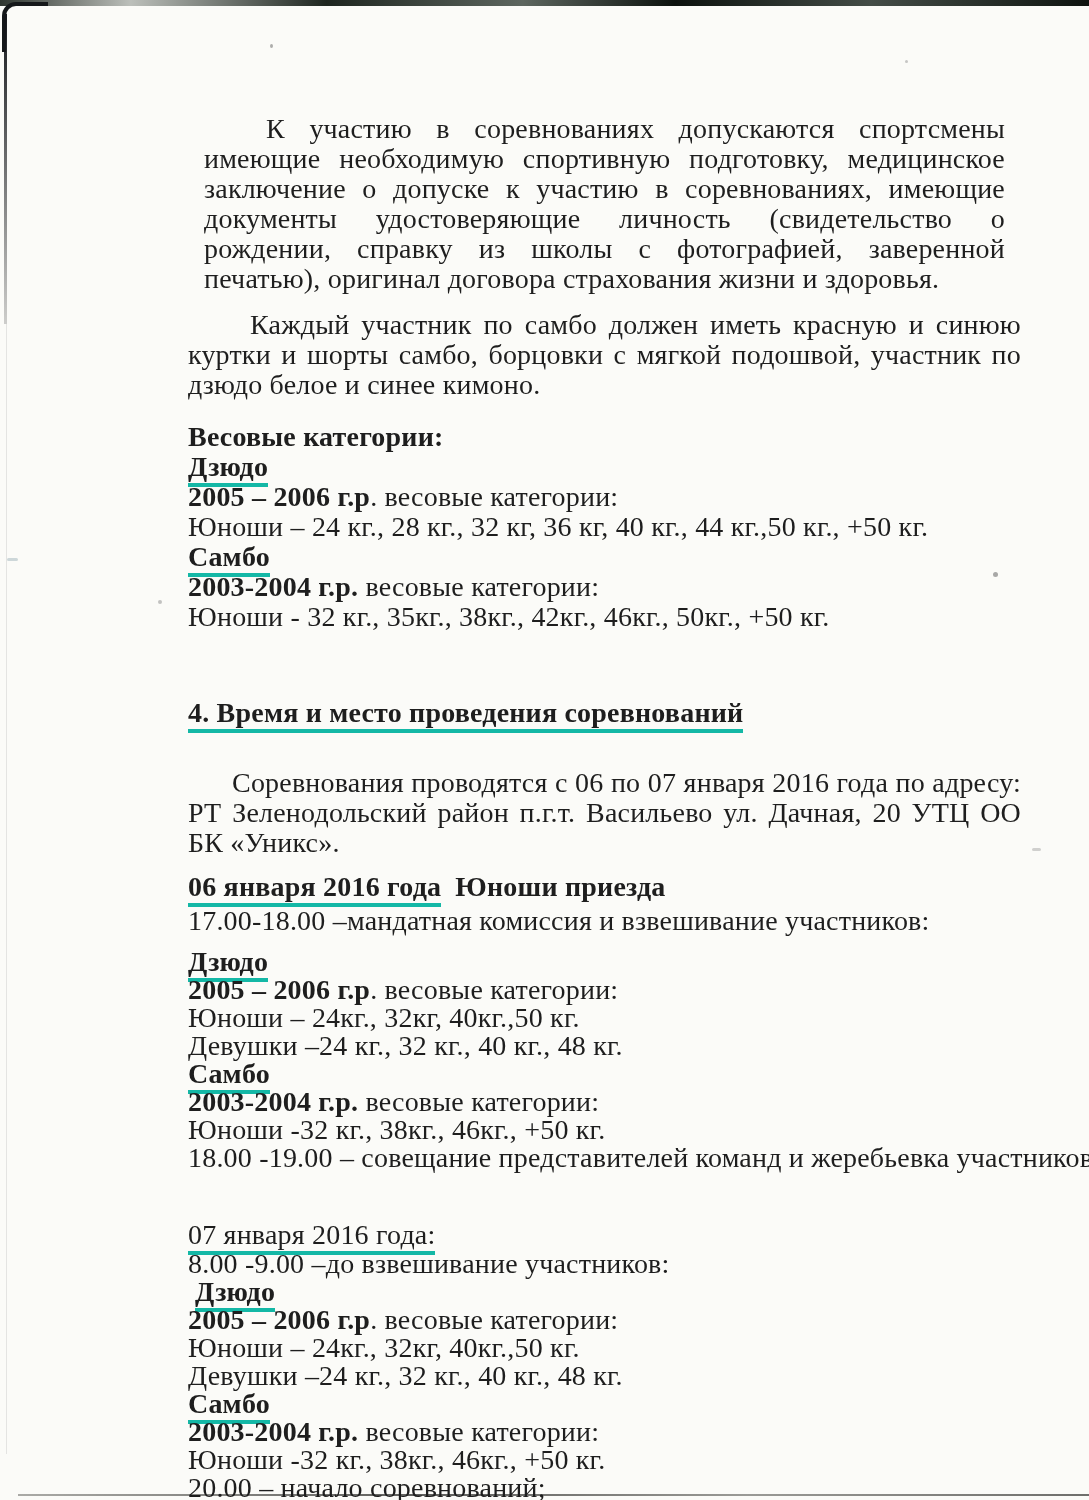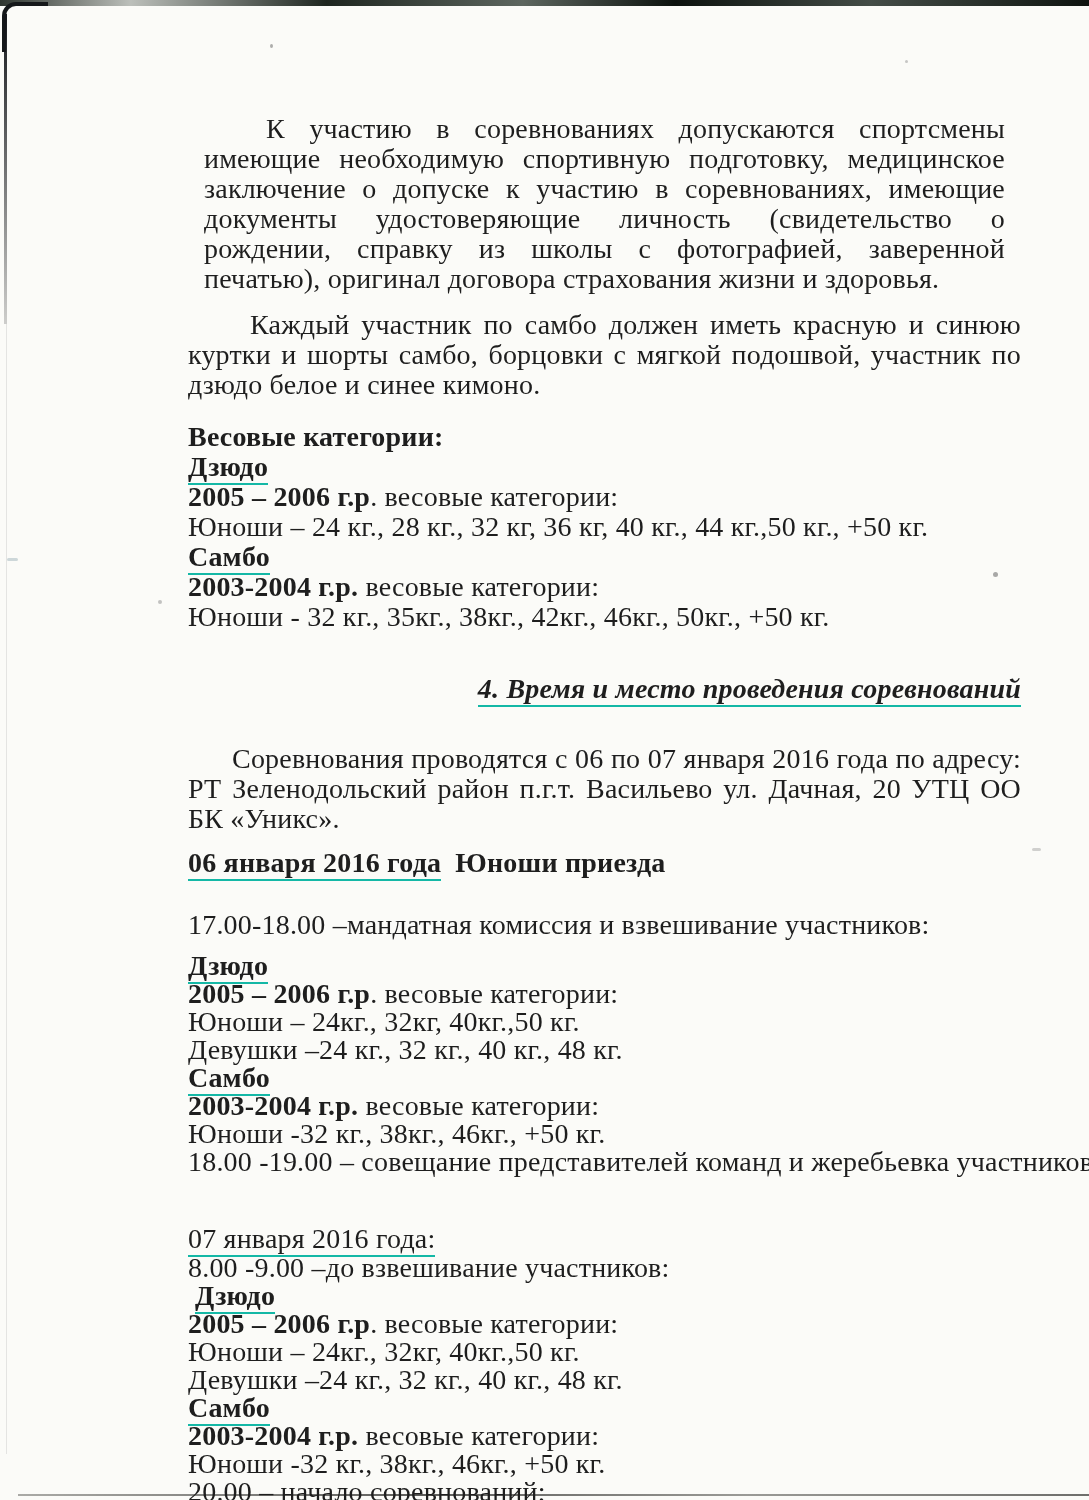--- a/index.html
+++ b/index.html
@@ -15,33 +15,32 @@
     position:absolute;
     left:188px; top:98px;
     width:833px;
     font-size:28px;
     line-height:30px;
     letter-spacing:0.2px;
   }
   .para { text-align:justify; text-indent:62px; }
   .para-sm-indent { text-align:justify; text-indent:44px; }
   .b { font-weight:bold; }
-  .u { border-bottom:2px solid #14b8a6; padding-bottom:1px; }
+  .u { border-bottom:4px solid #14b8a6; padding-bottom:1px; }
   .line { white-space:nowrap; }
   .list-block { line-height:28px; }
   .weights-block { margin-top:22px; }
   .section-heading {
-    margin-top:42px;
-    text-align:right;
+    margin-top:66px;
+    text-align:left;
     font-weight:bold;
-    font-style:italic;
   }
   .sec4-para { margin-top:40px; }
   .day-date { margin-top:14px; font-weight:bold; }
-  .time-line { margin-top:32px; }
+  .time-line { margin-top:4px; }
   .day1-list { margin-top:12px; }
   .day2-date { margin-top:48px; font-weight:normal; }
   .day2-list { margin-top:0; }
   .indent-sm { padding-left:7px; }
   .date-rest { margin-left:14px; }
 
   
   .edge-top {
     position:absolute; top:0; left:0; width:100%; height:6px;
     background:linear-gradient(90deg,

